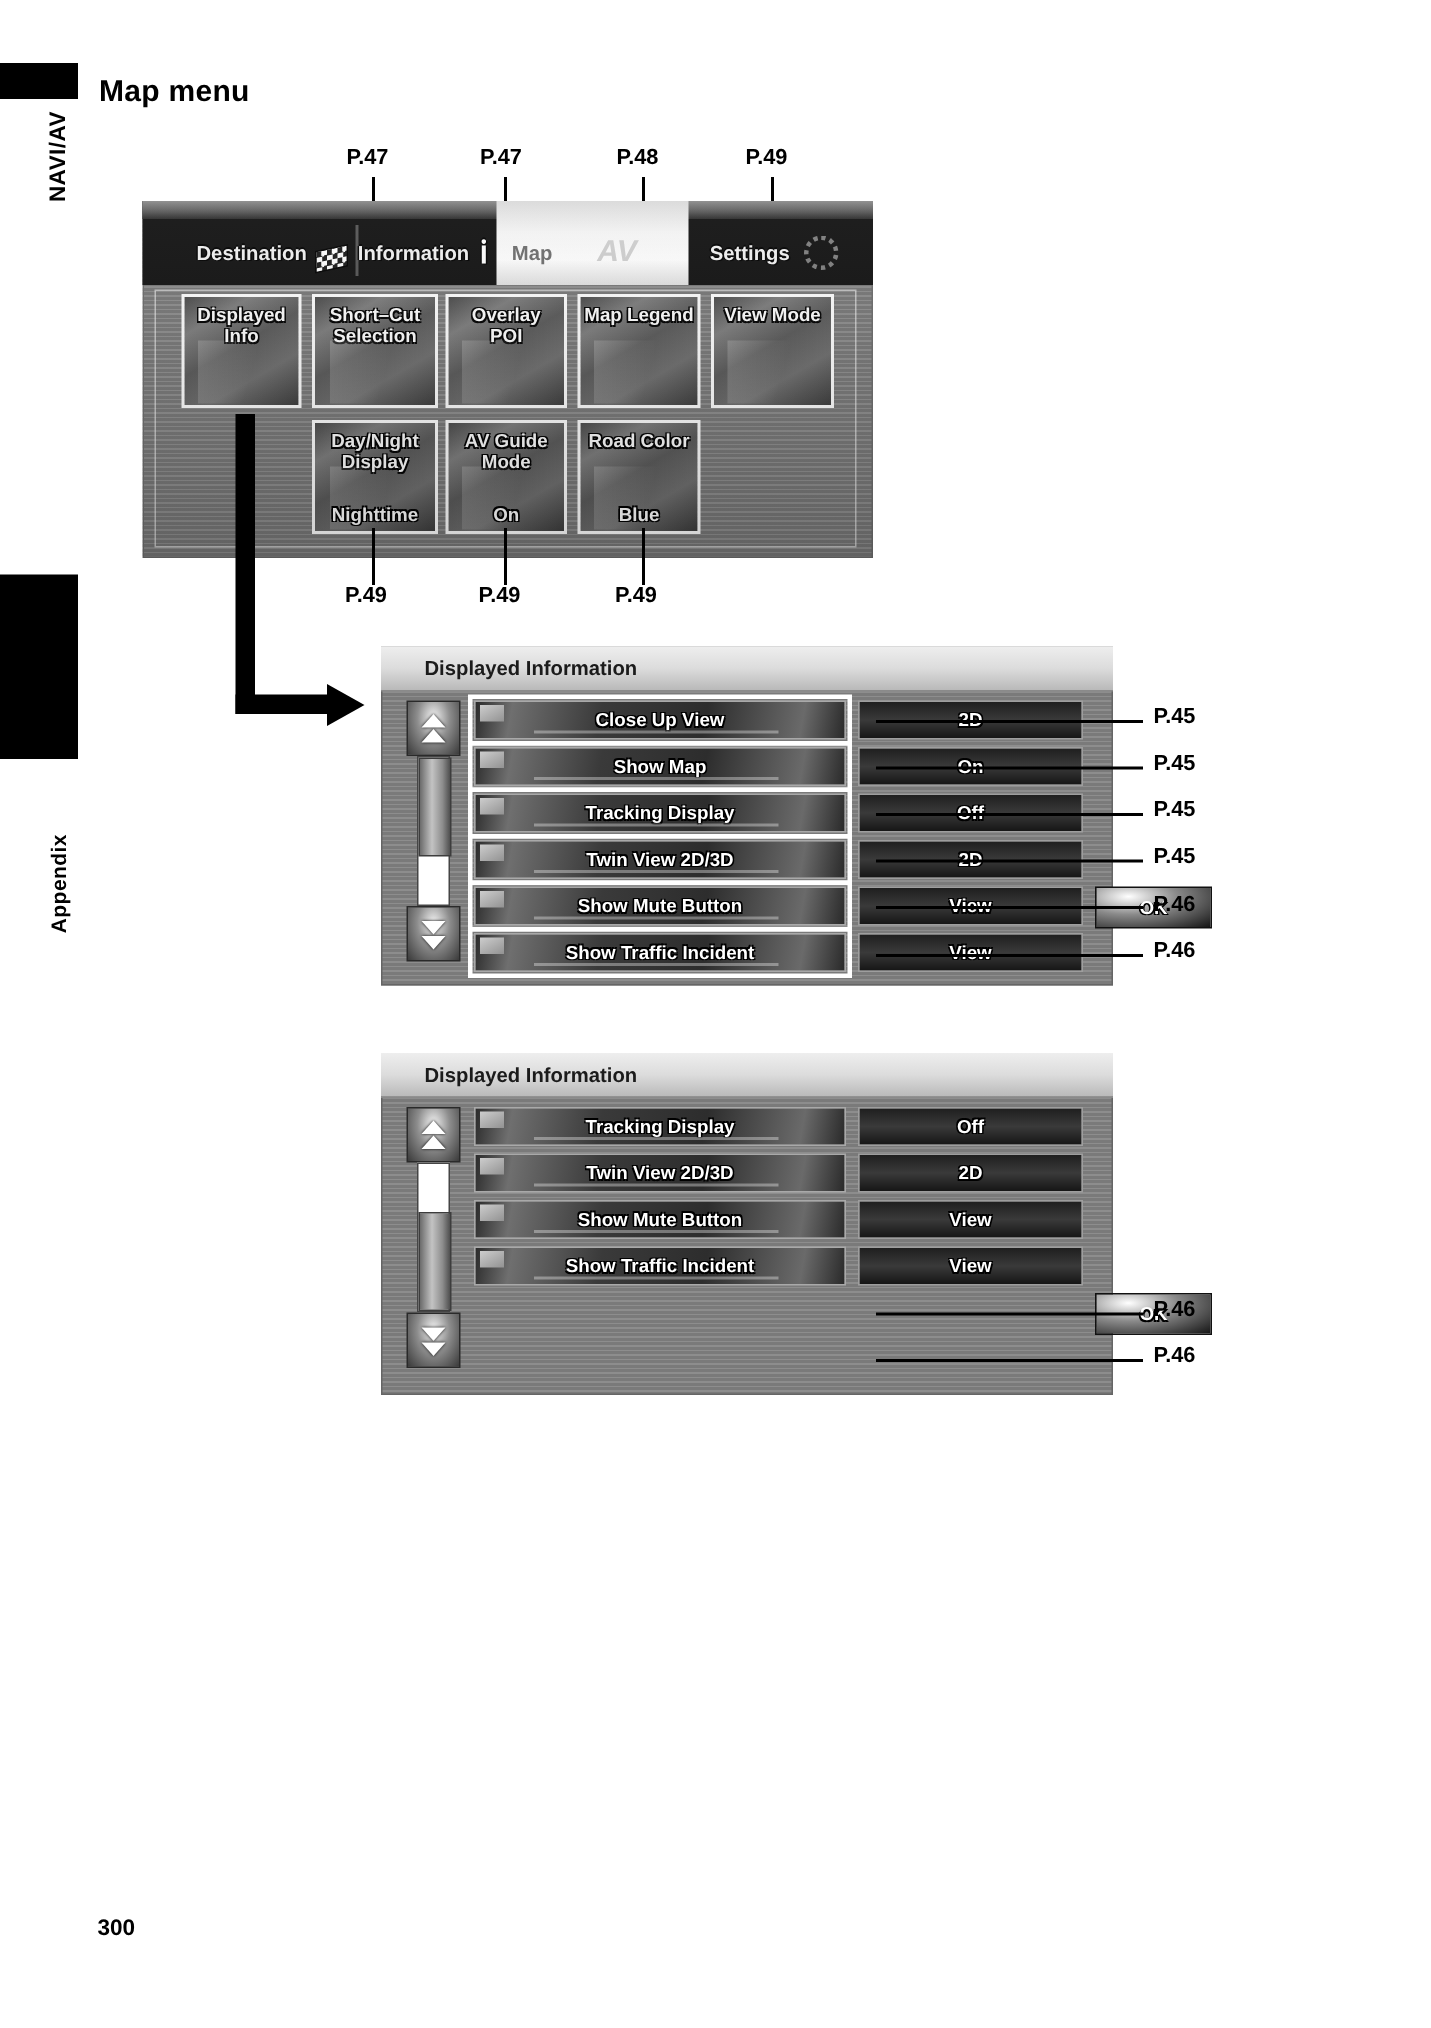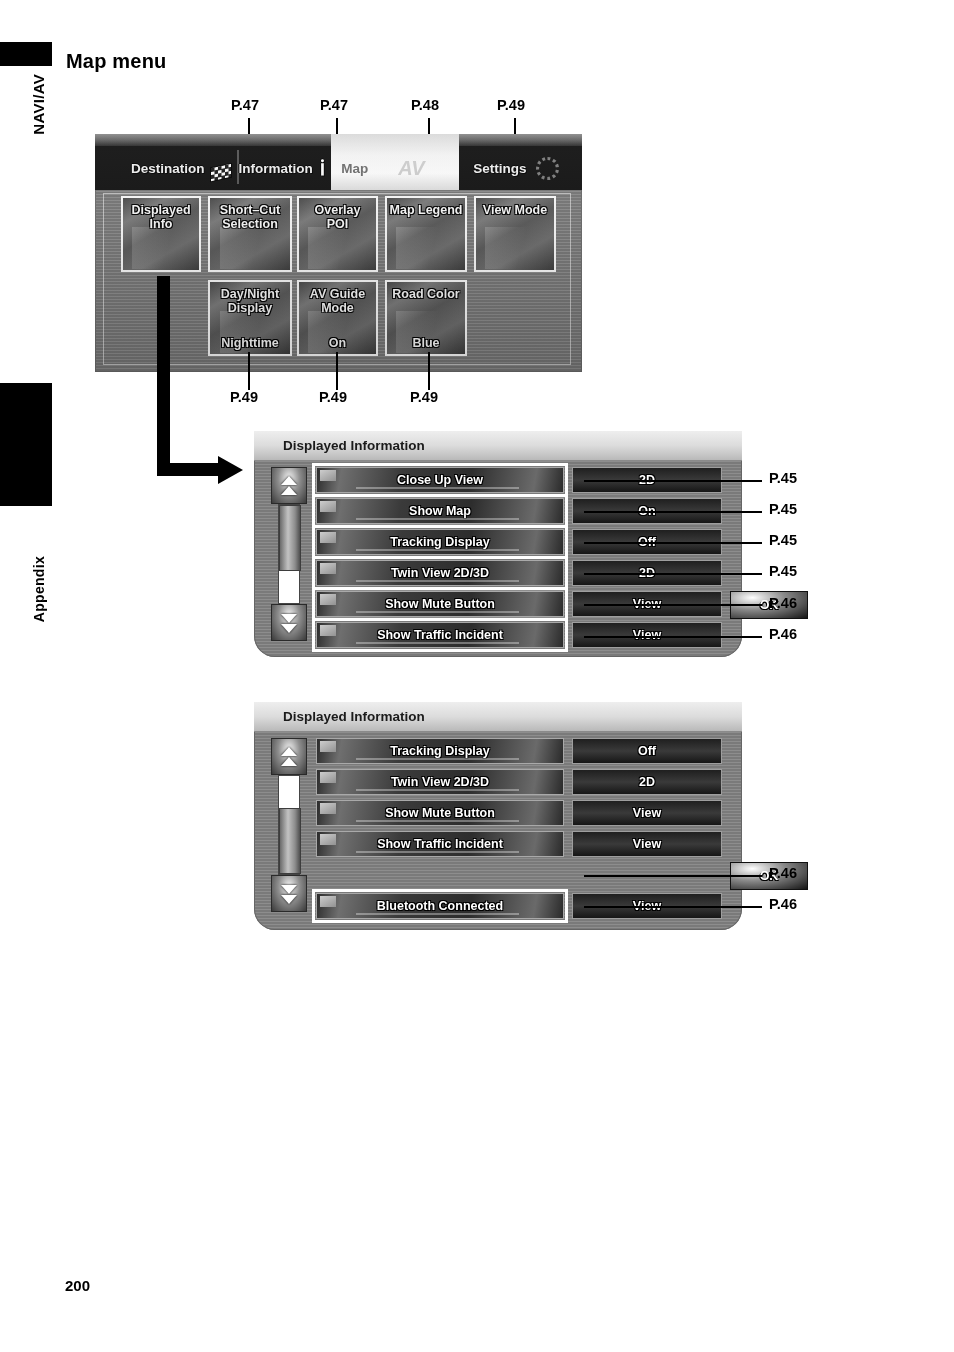--- a/index.html
+++ b/index.html
@@ -143,21 +143,20 @@
     box-sizing:border-box;pointer-events:none;
   }
 
   
   .dialog{
     position:absolute;
     background:
       repeating-linear-gradient(to bottom,
         #8d8d8d 0px,#8d8d8d 1px,#7a7a7a 1px,#7a7a7a 3px);
     box-shadow:inset 0 0 0 1px #656565;
-    border-radius:21px;
   }
   .dlg-title{
     position:absolute;left:0;top:0;width:100%;height:30px;
     background:linear-gradient(to bottom,#eeeeee 0%,#dcdcdc 50%,#b9b9b9 100%);
     color:#1b1b1b;font-size:13.5px;font-weight:bold;
     display:flex;align-items:center;padding-left:29px;
     box-sizing:border-box;
     border-bottom:1px solid #8a8a8a;
   }
   .dlg-body{position:absolute;left:0;top:30px;right:0;bottom:0;}
@@ -237,21 +236,21 @@
 </style>
 </head>
 <body>
 
 <div class="edge-tab" id="edge-navi"></div>
 <div class="edge-tab" id="edge-appendix"></div>
 <div class="edge-label" id="label-navi">NAVI/AV</div>
 <div class="edge-label" id="label-appendix">Appendix</div>
 
 <div id="page-title">Map menu</div>
-<div id="page-number">200</div>
+<div id="page-number">300</div>
 
 <div class="pref" style="left:231px;top:97px;">P.47</div>
 <div class="pref" style="left:320px;top:97px;">P.47</div>
 <div class="pref" style="left:411px;top:97px;">P.48</div>
 <div class="pref" style="left:497px;top:97px;">P.49</div>
 
 <div class="lead-v" style="left:248px;top:118px;height:96px;"></div>
 <div class="lead-v" style="left:336px;top:118px;height:96px;"></div>
 <div class="lead-v" style="left:428px;top:118px;height:96px;"></div>
 <div class="lead-v" style="left:514px;top:118px;height:96px;"></div>
@@ -424,24 +423,20 @@
         <div class="row-val">2D</div>
       </div>
       <div class="row" style="top:64px;">
         <div class="row-name">Show Mute Button</div>
         <div class="row-val">View</div>
       </div>
       <div class="row" style="top:95px;">
         <div class="row-name">Show Traffic Incident</div>
         <div class="row-val">View</div>
       </div>
-      <div class="row hl" style="top:157px;">
-        <div class="row-name">Bluetooth Connected</div>
-        <div class="row-val">View</div>
-      </div>
       <div class="ok-btn" style="left:414px;top:126px;">OK</div>
     </div>
   </div>
 </div>
 
 <div class="lead-h" style="left:584px;top:875px;width:178px;"></div>
 <div class="lead-h" style="left:584px;top:906px;width:178px;"></div>
 <div class="pref" style="left:769px;top:865px;">P.46</div>
 <div class="pref" style="left:769px;top:896px;">P.46</div>
 

